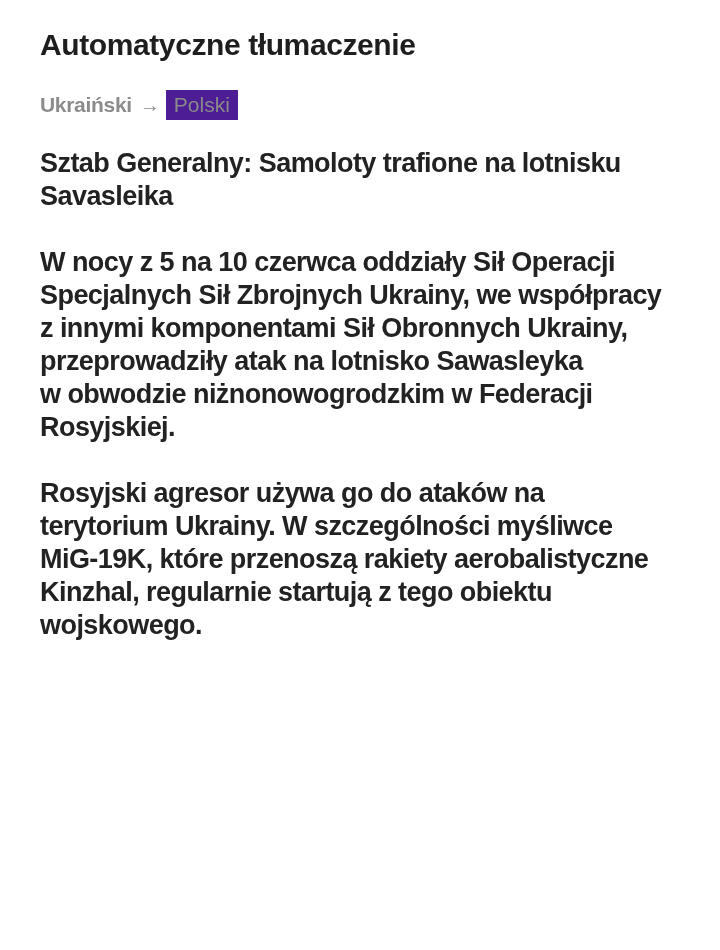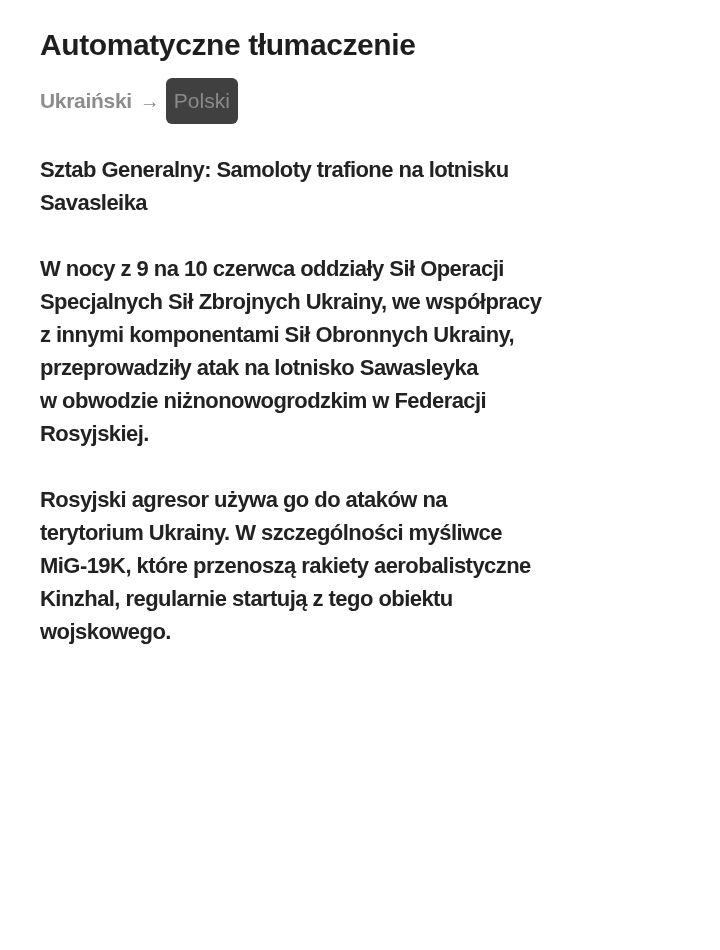--- a/index.html
+++ b/index.html
@@ -30,52 +30,52 @@
     .title {
       font-size: 30px;
       font-weight: bold;
       color: #1e1e1e;
       letter-spacing: -0.4px;
       line-height: 42px;
       margin: 0;
       white-space: nowrap;
     }
     .lang-row {
-      margin-top: 12px;
+      margin-top: 24px;
       display: flex;
       align-items: center;
       font-size: 21px;
       line-height: 30px;
       color: #8a8a8a;
     }
     .lang-source {
       font-weight: bold;
       color: #8c8c8c;
       letter-spacing: -0.3px;
     }
     .lang-arrow {
       margin: 0 6px 0 8px;
       color: #8c8c8c;
       font-size: 20px;
     }
     .lang-target {
-      background: #404040;
-      border-radius: 6px;
-      padding: 8px 8px;
+      background: #4c1d95;
+      border-radius: 0;
+      padding: 0 8px;
       color: #8a8a8a;
       font-weight: normal;
       line-height: 30px;
       cursor: pointer;
     }
     .content {
       position: absolute;
       left: 40px;
-      top: 153px;
+      top: 147px;
       width: 640px;
-      font-size: 22px;
+      font-size: 27px;
       line-height: 33px;
       font-weight: bold;
       color: #222222;
       letter-spacing: -0.55px;
     }
     .content p {
       margin: 0 0 33px 0;
       white-space: pre-line;
     }
     .content p.last {
@@ -91,21 +91,21 @@
     <div class="lang-row">
       <span class="lang-source">Ukraiński</span>
       <span class="lang-arrow">→</span>
       <span class="lang-target">Polski</span>
     </div>
   </div>
 
   <div class="content">
     <p>Sztab Generalny: Samoloty trafione na lotnisku
 Savasleika</p>
-    <p> W nocy z 9 na 10 czerwca oddziały Sił Operacji
+    <p> W nocy z 5 na 10 czerwca oddziały Sił Operacji
 Specjalnych Sił Zbrojnych Ukrainy, we współpracy
 z innymi komponentami Sił Obronnych Ukrainy,
 przeprowadziły atak na lotnisko Sawasleyka
 w obwodzie niżnonowogrodzkim w Federacji
 Rosyjskiej.</p>
     <p>Rosyjski agresor używa go do ataków na
 terytorium Ukrainy. W szczególności myśliwce
 MiG-19K, które przenoszą rakiety aerobalistyczne
 Kinzhal, regularnie startują z tego obiektu
 wojskowego.</p>

